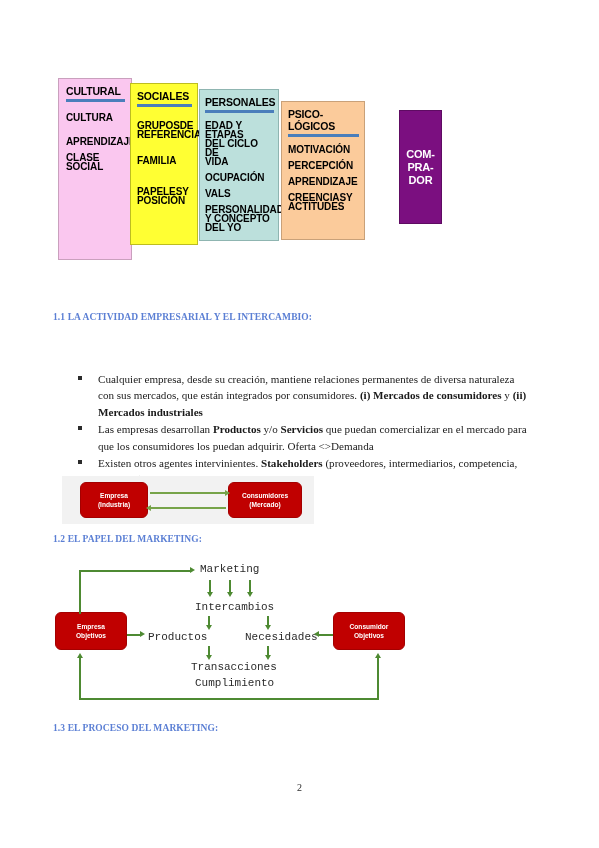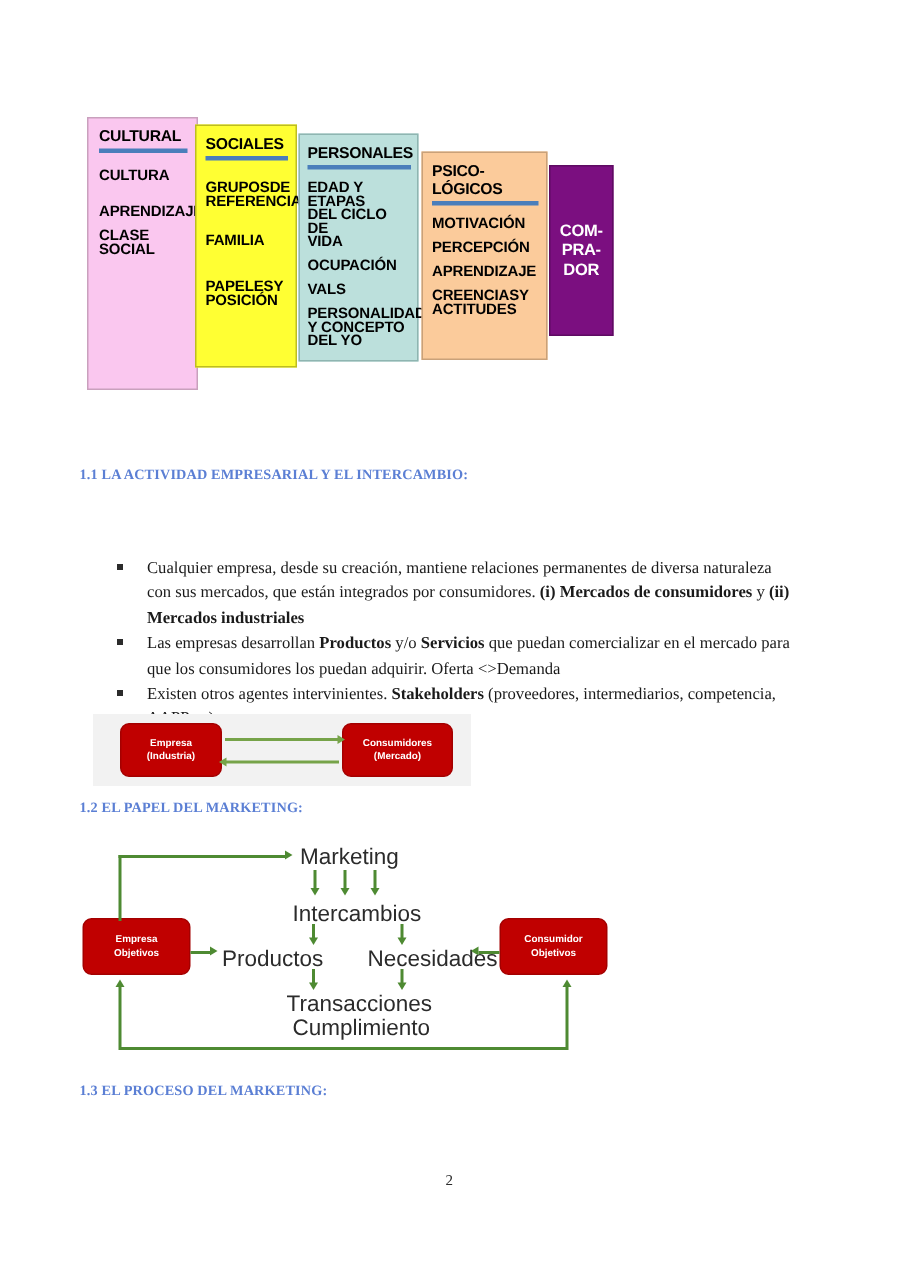--- a/index.html
+++ b/index.html
@@ -87,21 +87,21 @@
     font-size: 11px;
     line-height: 13px;
     color: #ffffff;
   }
 
   
   #box-cultural   { z-index: 5; }
   #box-sociales   { z-index: 6; }
   #box-personales { z-index: 7; }
   #box-psico      { z-index: 8; }
-  #box-comprador  { z-index: 4; }
+  #box-comprador  { z-index: 4; margin-left: 33px; }
 
   
   .section-heading {
     position: absolute;
     font-family: "Liberation Serif", serif;
     font-weight: bold;
     font-size: 9.5px;
     color: #5B7FD4;
     letter-spacing: 0.1px;
     white-space: nowrap;
@@ -177,22 +177,22 @@
   #exc-head-left  { left: 84px;  top: 28.5px; border-right: 5px solid #76A349; }
 
   
   #marketing-diagram {
     position: absolute;
     left: 55px; top: 558px;
     width: 400px; height: 156px;
   }
   .mk-label {
     position: absolute;
-    font-family: Liberation Sans, sans-serif;
-    font-size: 15px;
+    font-family: Liberation Mono, monospace;
+    font-size: 11px;
     color: #2b2b2b;
     white-space: nowrap;
   }
   #mk-marketing     { left: 145px; top: 5px; }
   #mk-intercambios  { left: 140px; top: 43px; text-align: center; }
   #mk-productos     { left: 93px;  top: 73px; }
   #mk-necesidades   { left: 190px; top: 73px; }
   #mk-transacciones { left: 136px; top: 103px; }
   #mk-cumplimiento  { left: 137px; top: 119px; background: #ffffff; padding: 0 3px; z-index: 3; }
 

